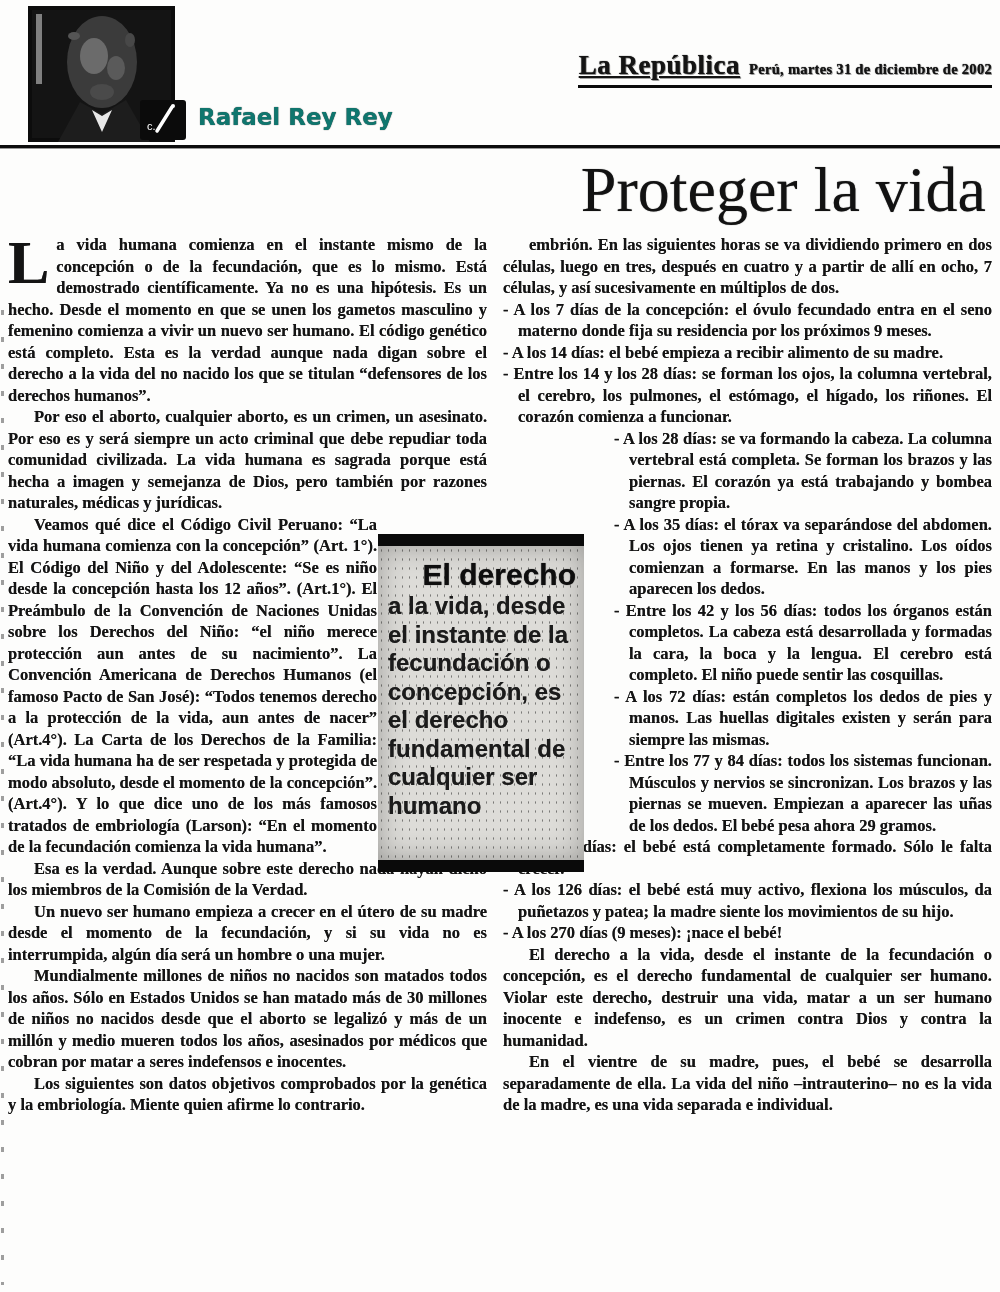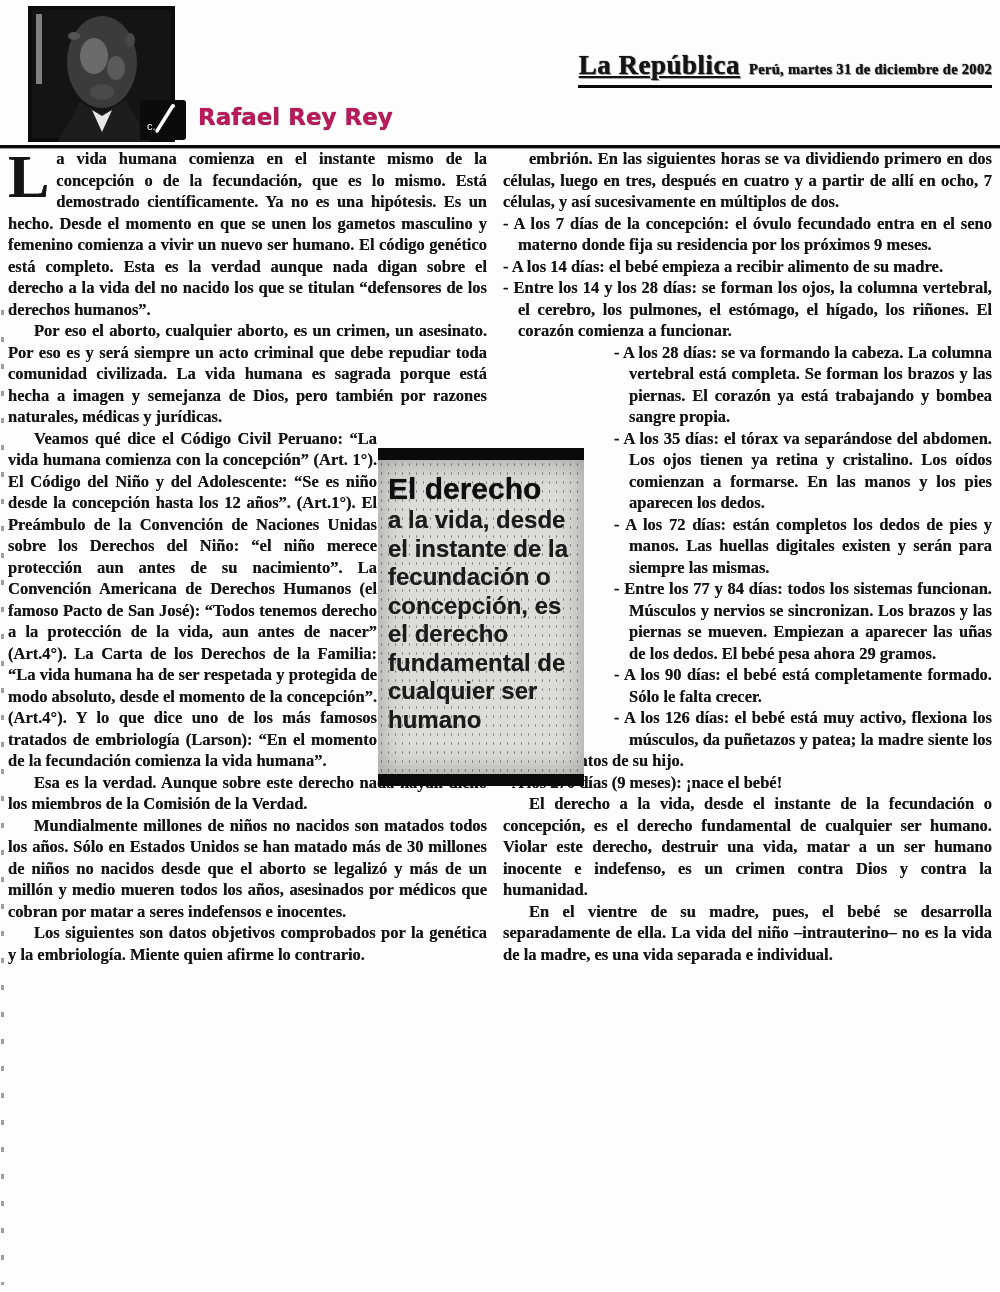--- a/index.html
+++ b/index.html
@@ -8,21 +8,21 @@
     background:#fdfdfc;overflow:hidden;
     font-family:"Liberation Serif", serif;color:#141414;
   }
   
   .header{position:relative;height:145px;}
   .photo{position:absolute;left:28px;top:6px;width:147px;height:136px;}
   .logo{position:absolute;left:140px;top:100px;width:46px;height:40px;}
   .byline{
     position:absolute;left:198px;top:104px;
     font-family:"DejaVu Sans", sans-serif;font-weight:bold;font-size:23px;
-    color:#be185d;text-shadow:0 0 1px rgba(0,0,0,.8);
+    color:#0f766e;text-shadow:0 0 1px rgba(0,0,0,.8);
   }
   .masthead{
     position:absolute;right:8px;top:50px;width:414px;
     border-bottom:3px solid #0a0a0a;padding-bottom:4px;
     white-space:nowrap;overflow:hidden;
     text-shadow:0 0 1px rgba(0,0,0,.9), 1px 1px 0 rgba(0,0,0,.35);
     text-align:right;
   }
   .pub{font-weight:bold;font-size:27px;letter-spacing:.5px;text-decoration:underline;}
   .date{font-weight:bold;font-size:14.5px;margin-left:5px;letter-spacing:.3px;}
@@ -62,20 +62,21 @@
       radial-gradient(rgba(40,40,40,.55) .7px, transparent .9px),
       radial-gradient(rgba(70,70,70,.4) .6px, transparent .8px);
     background-size:7px 9px, 11px 6px;
     box-shadow:inset 0 0 28px rgba(30,30,30,.35);
     box-sizing:border-box;padding:12px 8px 0 10px;
   }
   .pq-lead{
     display:block;font-family:"Liberation Sans", sans-serif;
     font-weight:bold;font-size:30px;line-height:34px;color:#0e0e0e;
     text-shadow:0 0 1px rgba(0,0,0,.8);
+    text-align:right;
   }
   .pq-body{
     display:block;font-family:"Liberation Sans", sans-serif;
     font-weight:bold;font-size:24px;line-height:28.5px;color:#1b1b1b;
     text-shadow:0 0 .6px rgba(0,0,0,.55);
   }
   
   .edge-marks{
     position:absolute;left:1px;top:310px;width:3px;height:975px;
     background:repeating-linear-gradient(180deg,#2a2a2a 0 5px,transparent 5px 27px);
@@ -115,39 +116,42 @@
     </div>
     <div class="byline">Rafael Rey Rey</div>
     <div class="masthead">
       <span class="pub">La República</span>
       <span class="date">Perú, martes 31 de diciembre de 2002</span>
     </div>
   </header>
 
   <div class="rule"></div>
 
+  <h1 class="headline">Proteger la vida</h1>
 
   <div class="article">
     <div class="col left" id="col-left">
         <p class="para"><span class="dropcap">L</span><span>a vida humana comienza en el instante mismo de la concepción o de la fecundación, que es lo mismo. Está demostrado científicamente. Ya no es una hipótesis. Es un hecho. Desde el momento en que se unen los gametos masculino y femenino comienza a vivir un nuevo ser humano. El código genético está completo. Esta es la verdad aunque nada digan sobre el derecho a la vida del no nacido los que se titulan “defensores de los derechos humanos”.</span></p>
         <p class="para indent">Por eso el aborto, cualquier aborto, es un crimen, un asesinato. Por eso es y será siempre un acto criminal que debe repudiar toda comunidad civilizada. La vida humana es sagrada porque está hecha a imagen y semejanza de Dios, pero también por razones naturales, médicas y jurídicas.</p>
         <div class="cutout cutout-r"></div>
         <p class="para indent">Veamos qué dice el Código Civil Peruano: “La vida humana comienza con la concepción” (Art. 1°). El Código del Niño y del Adolescente: “Se es niño desde la concepción hasta los 12 años”. (Art.1°). El Preámbulo de la Convención de Naciones Unidas sobre los Derechos del Niño: “el niño merece protección aun antes de su nacimiento”. La Convención Americana de Derechos Humanos (el famoso Pacto de San José): “Todos tenemos derecho a la protección de la vida, aun antes de nacer” (Art.4°). La Carta de los Derechos de la Familia: “La vida humana ha de ser respetada y protegida de modo absoluto, desde el momento de la concepción”. (Art.4°). Y lo que dice uno de los más famosos tratados de embriología (Larson): “En el momento de la fecundación comienza la vida humana”.</p>
         <p class="para indent">Esa es la verdad. Aunque sobre este derecho nada hayan dicho los miembros de la Comisión de la Verdad.</p>
+        <p class="para indent">Un nuevo ser humano empieza a crecer en el útero de su madre desde el momento de la fecundación, y si su vida no es interrumpida, algún día será un hombre o una mujer.</p>
         <p class="para indent">Mundialmente millones de niños no nacidos son matados todos los años. Sólo en Estados Unidos se han matado más de 30 millones de niños no nacidos desde que el aborto se legalizó y más de un millón y medio mueren todos los años, asesinados por médicos que cobran por matar a seres indefensos e inocentes.</p>
         <p class="para indent">Los siguientes son datos objetivos comprobados por la genética y la embriología. Miente quien afirme lo contrario.</p>
       </div>
     <div class="col right" id="col-right">
         <p class="para indent">embrión. En las siguientes horas se va dividiendo primero en dos células, luego en tres, después en cuatro y a partir de allí en ocho, 7 células, y así sucesivamente en múltiplos de dos.</p>
         <p class="para bullet">- A los 7 días de la concepción: el óvulo fecundado entra en el seno materno donde fija su residencia por los próximos 9 meses.</p>
         <p class="para bullet">- A los 14 días: el bebé empieza a recibir alimento de su madre.</p>
         <p class="para bullet">- Entre los 14 y los 28 días: se forman los ojos, la columna vertebral, el cerebro, los pulmones, el estómago, el hígado, los riñones. El corazón comienza a funcionar.</p>
         <div class="cutout cutout-l"></div>
         <p class="para bullet">- A los 28 días: se va formando la cabeza. La columna vertebral está completa. Se forman los brazos y las piernas. El corazón ya está trabajando y bombea sangre propia.</p>
         <p class="para bullet">- A los 35 días: el tórax va separándose del abdomen. Los ojos tienen ya retina y cristalino. Los oídos comienzan a formarse. En las manos y los pies aparecen los dedos.</p>
+        <p class="para bullet">- Entre los 42 y los 56 días: todos los órganos están completos. La cabeza está desarrollada y formadas la cara, la boca y la lengua. El cerebro está completo. El niño puede sentir las cosquillas.</p>
         <p class="para bullet">- A los 72 días: están completos los dedos de pies y manos. Las huellas digitales existen y serán para siempre las mismas.</p>
         <p class="para bullet">- Entre los 77 y 84 días: todos los sistemas funcionan. Músculos y nervios se sincronizan. Los brazos y las piernas se mueven. Empiezan a aparecer las uñas de los dedos. El bebé pesa ahora 29 gramos.</p>
         <p class="para bullet">- A los 90 días: el bebé está completamente formado. Sólo le falta crecer.</p>
         <p class="para bullet">- A los 126 días: el bebé está muy activo, flexiona los músculos, da puñetazos y patea; la madre siente los movimientos de su hijo.</p>
         <p class="para bullet">- A los 270 días (9 meses): ¡nace el bebé!</p>
         <p class="para indent">El derecho a la vida, desde el instante de la fecundación o concepción, es el derecho fundamental de cualquier ser humano. Violar este derecho, destruir una vida, matar a un ser humano inocente e indefenso, es un crimen contra Dios y contra la humanidad.</p>
         <p class="para indent">En el vientre de su madre, pues, el bebé se desarrolla separadamente de ella. La vida del niño –intrauterino– no es la vida de la madre, es una vida separada e individual.</p>
       </div>
 
     <aside class="pullquote">

